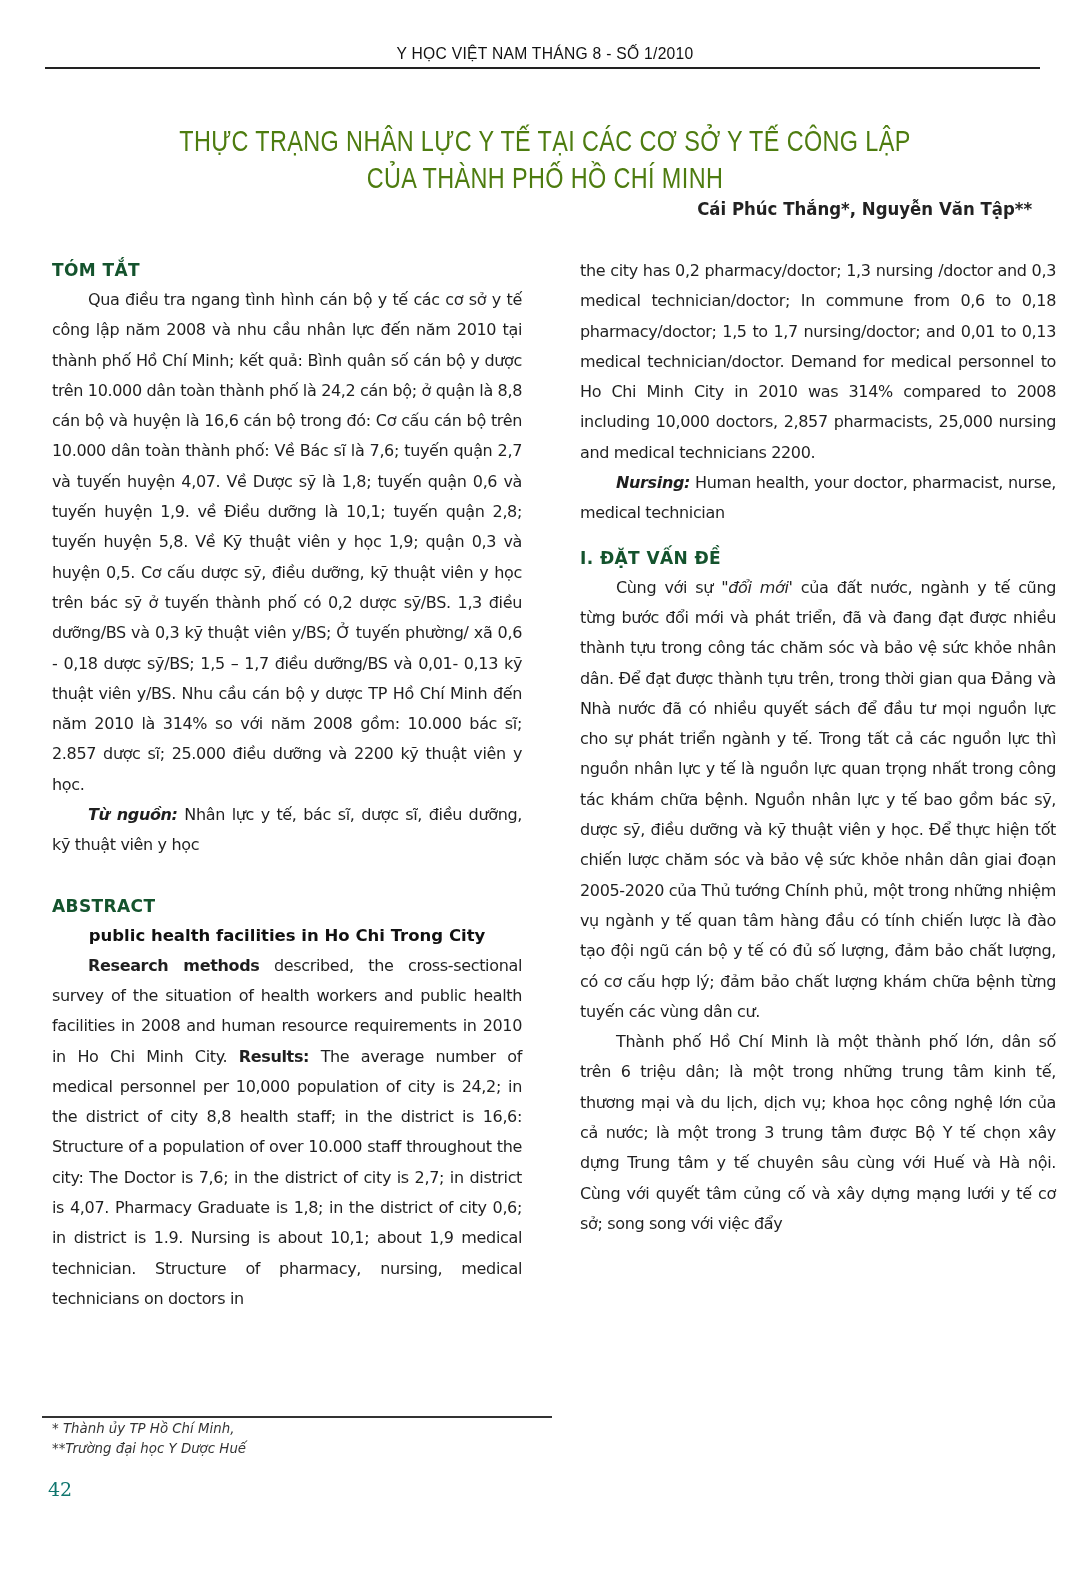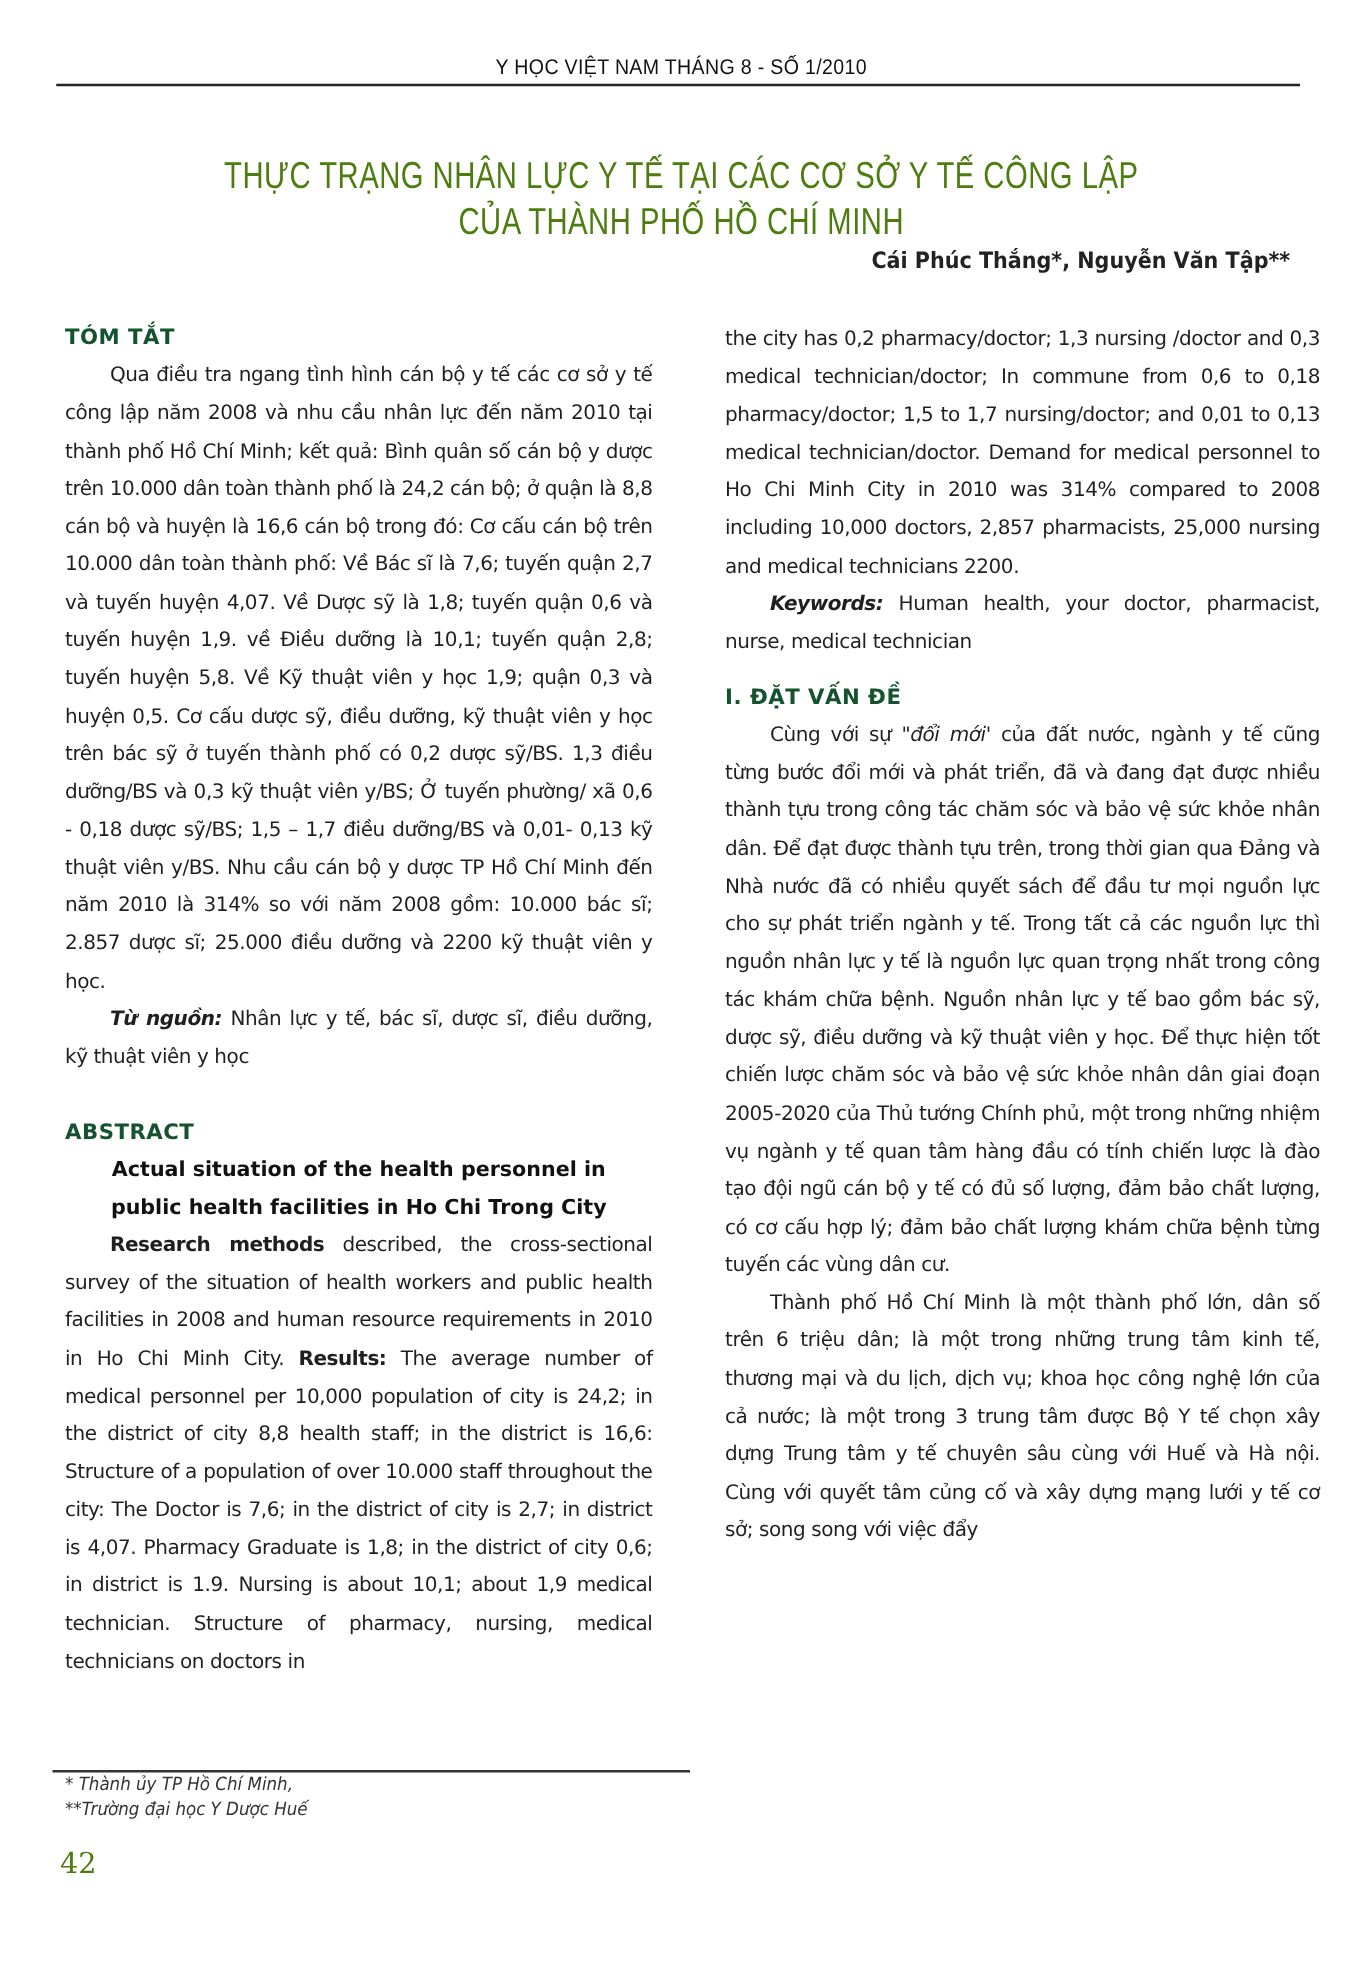--- a/index.html
+++ b/index.html
@@ -44,21 +44,21 @@
   .spacer-sm { height: 14px; }
   b.kw { font-weight: bold; font-style: italic; }
   .footnote-rule {
     position: absolute; left: 42px; width: 510px; top: 1416px; height: 1.5px; background: #333;
   }
   .footnotes {
     position: absolute; left: 52px; top: 1418px; font-style: italic; font-size: 14.5px;
     line-height: 20px; color: #333; transform: scaleX(0.92); transform-origin: left;
   }
   .page-number {
-    position: absolute; left: 48px; top: 1478px; font-family: "DejaVu Serif", serif; font-size: 23px; color: #4d7c0f;
+    position: absolute; left: 48px; top: 1478px; font-family: "DejaVu Serif", serif; font-size: 19px; color: #0f766e;
   }
 </style>
 </head>
 <body>
 
 <div class="running-header">Y HỌC VIỆT NAM THÁNG 8 - SỐ 1/2010</div>
 <div class="header-rule"></div>
 
 <h1 class="title">
   <span>THỰC TRẠNG NHÂN LỰC Y TẾ TẠI CÁC CƠ SỞ Y TẾ CÔNG LẬP</span>
@@ -69,29 +69,28 @@
 
 <div class="col col-left">
   <h2 class="section">TÓM TẮT</h2>
   <p class="indent t">Qua điều tra ngang tình hình cán bộ y tế các cơ sở y tế công lập năm 2008 và nhu cầu nhân lực đến năm 2010 tại thành phố Hồ Chí Minh; kết quả: Bình quân số cán bộ y dược trên 10.000 dân toàn thành phố là 24,2 cán bộ; ở quận là 8,8 cán bộ và huyện là 16,6 cán bộ trong đó: Cơ cấu cán bộ trên 10.000 dân toàn thành phố: Về Bác sĩ là 7,6; tuyến quận 2,7 và tuyến huyện 4,07. Về Dược sỹ là 1,8; tuyến quận 0,6 và tuyến huyện 1,9. về Điều dưỡng là 10,1; tuyến quận 2,8; tuyến huyện 5,8. Về Kỹ thuật viên y học 1,9; quận 0,3 và huyện 0,5. Cơ cấu dược sỹ, điều dưỡng, kỹ thuật viên y học trên bác sỹ ở tuyến thành phố có 0,2 dược sỹ/BS. 1,3 điều dưỡng/BS và 0,3 kỹ thuật viên y/BS; Ở tuyến phường/ xã 0,6 - 0,18 dược sỹ/BS; 1,5 – 1,7 điều dưỡng/BS và 0,01- 0,13 kỹ thuật viên y/BS. Nhu cầu cán bộ y dược TP Hồ Chí Minh đến năm 2010 là 314% so với năm 2008 gồm: 10.000 bác sĩ; 2.857 dược sĩ; 25.000 điều dưỡng và 2200 kỹ thuật viên y học.</p>
   <p class="indent t">
     <b class="kw">Từ nguồn:</b>
     <span>Nhân lực y tế, bác sĩ, dược sĩ, điều dưỡng, kỹ thuật viên y học</span>
   </p>
   <div class="spacer"></div>
   <h2 class="section">ABSTRACT</h2>
-  <p class="abstract-title">Actual situation of the health personnel in</p>
   <p class="abstract-title">public health facilities in Ho Chi Trong City</p>
   <p class="indent t"><b>Research methods</b><span> described, the cross-sectional survey of the situation of health workers and public health facilities in 2008 and human resource requirements in 2010 in Ho Chi Minh City. </span><b>Results:</b><span> The average number of medical personnel per 10,000 population of city is 24,2; in the district of city 8,8 health staff; in the district is 16,6: Structure of a population of over 10.000 staff throughout the city: The Doctor is 7,6; in the district of city is 2,7; in district is 4,07. Pharmacy Graduate is 1,8; in the district of city 0,6; in district is 1.9. Nursing is about 10,1; about 1,9 medical technician. Structure of pharmacy, nursing, medical technicians on doctors in</span></p>
 </div>
 
 <div class="col col-right">
   <p class="t">the city has 0,2 pharmacy/doctor; 1,3 nursing /doctor and 0,3 medical technician/doctor; In commune from 0,6 to 0,18 pharmacy/doctor; 1,5 to 1,7 nursing/doctor; and 0,01 to 0,13 medical technician/doctor. Demand for medical personnel to Ho Chi Minh City in 2010 was 314% compared to 2008 including 10,000 doctors, 2,857 pharmacists, 25,000 nursing and medical technicians 2200.</p>
   <p class="indent t">
-    <b class="kw">Keywords:</b>
+    <b class="kw">Nursing:</b>
     <span>Human health, your doctor, pharmacist, nurse, medical technician</span>
   </p>
   <div class="spacer-sm"></div>
   <h2 class="section">I. ĐẶT VẤN ĐỀ</h2>
   <p class="indent t"><span>Cùng với sự "</span><i>đổi mới'</i><span> của đất nước, ngành y tế cũng từng bước đổi mới và phát triển, đã và đang đạt được nhiều thành tựu trong công tác chăm sóc và bảo vệ sức khỏe nhân dân. Để đạt được thành tựu trên, trong thời gian qua Đảng và Nhà nước đã có nhiều quyết sách để đầu tư mọi nguồn lực cho sự phát triển ngành y tế. Trong tất cả các nguồn lực thì nguồn nhân lực y tế là nguồn lực quan trọng nhất trong công tác khám chữa bệnh. Nguồn nhân lực y tế bao gồm bác sỹ, dược sỹ, điều dưỡng và kỹ thuật viên y học. Để thực hiện tốt chiến lược chăm sóc và bảo vệ sức khỏe nhân dân giai đoạn 2005-2020 của Thủ tướng Chính phủ, một trong những nhiệm vụ ngành y tế quan tâm hàng đầu có tính chiến lược là đào tạo đội ngũ cán bộ y tế có đủ số lượng, đảm bảo chất lượng, có cơ cấu hợp lý; đảm bảo chất lượng khám chữa bệnh từng tuyến các vùng dân cư.</span></p>
   <p class="indent t">Thành phố Hồ Chí Minh là một thành phố lớn, dân số trên 6 triệu dân; là một trong những trung tâm kinh tế, thương mại và du lịch, dịch vụ; khoa học công nghệ lớn của cả nước; là một trong 3 trung tâm được Bộ Y tế chọn xây dựng Trung tâm y tế chuyên sâu cùng với Huế và Hà nội. Cùng với quyết tâm củng cố và xây dựng mạng lưới y tế cơ sở; song song với việc đẩy</p>
 </div>
 
 <div class="footnote-rule"></div>
 <div class="footnotes">

